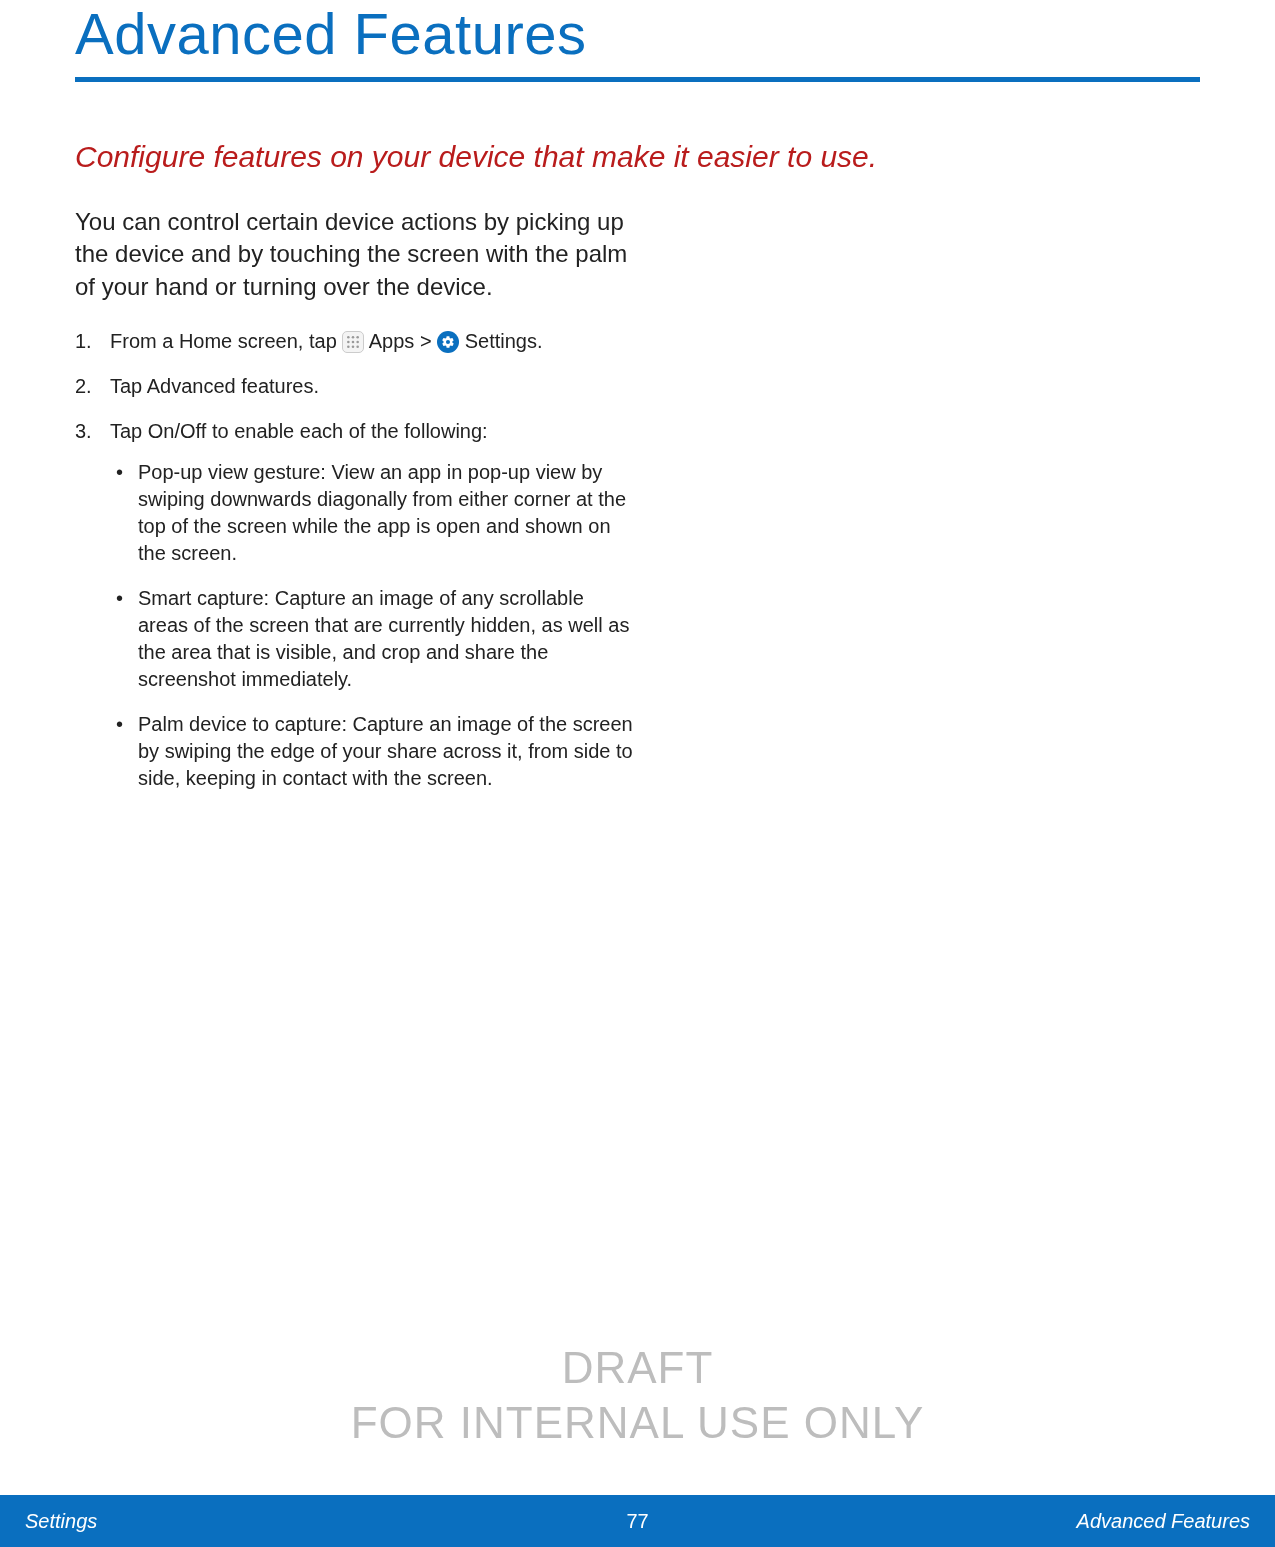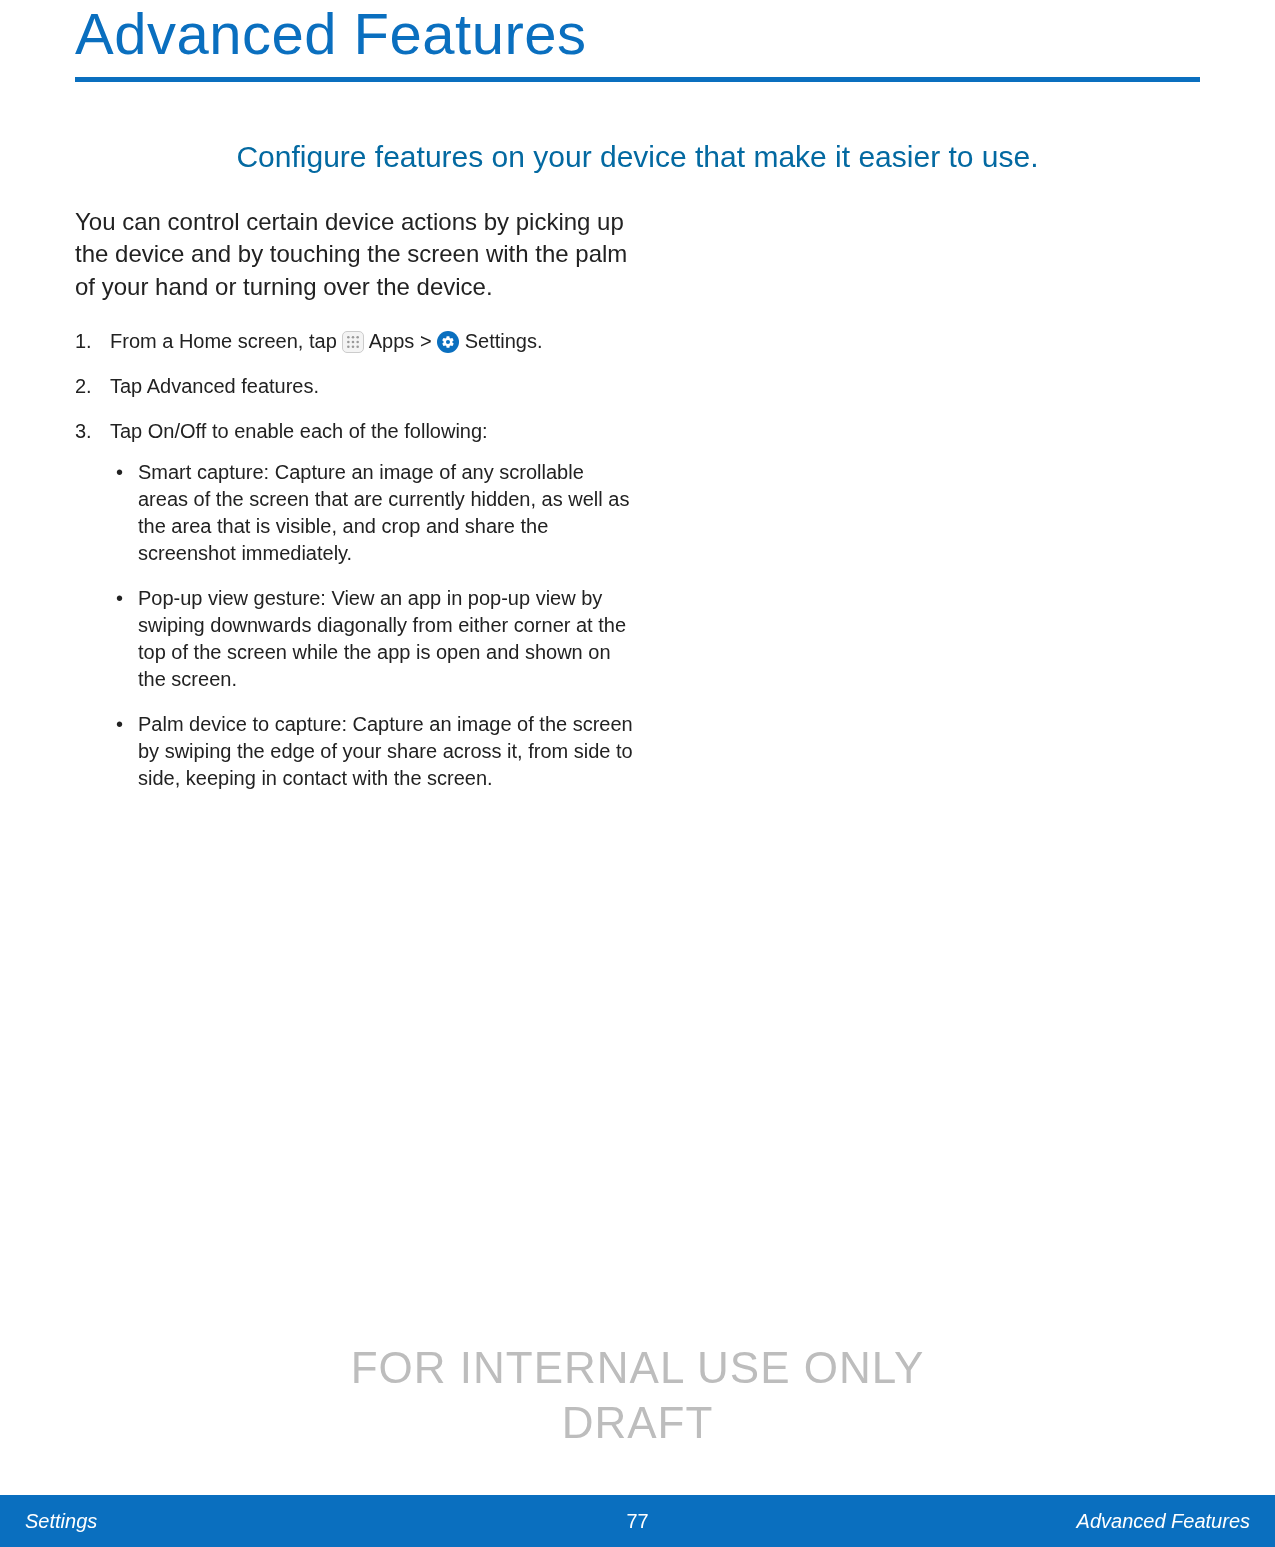--- a/index.html
+++ b/index.html
@@ -21,26 +21,26 @@
       padding-top: 0;
       margin-bottom: 10px;
       letter-spacing: 0.5px;
     }
     .hr {
       border: none;
       border-top: 5px solid #0a6fbf;
       margin-bottom: 55px;
     }
     .subtitle {
-      color: #0369a1;
+      color: #b91c1c;
+      font-style: italic;
       font-size: 30px;
       line-height: 1.3;
       margin-bottom: 30px;
       font-weight: 400;
-      text-align: center;
     }
     .intro {
       font-size: 24px;
       line-height: 1.35;
       max-width: 560px;
       margin-bottom: 25px;
     }
     ol.steps {
       list-style: none;
       max-width: 560px;
@@ -164,30 +164,30 @@
       <span class="bold">Settings</span><span>.</span>
     </li>
     <li>
       <span class="num">2.</span>
       <span>Tap </span><span class="bold">Advanced features</span><span>.</span>
     </li>
     <li>
       <span class="num">3.</span>
       <span>Tap </span><span class="bold">On/Off</span><span> to enable each of the following:</span>
       <ul class="bullets">
+        <li><span class="bold">Pop-up view gesture</span><span>: View an app in pop-up view by swiping downwards diagonally from either corner at the top of the screen while the app is open and shown on the screen.</span></li>
         <li><span class="bold">Smart capture</span><span>: Capture an image of any scrollable areas of the screen that are currently hidden, as well as the area that is visible, and crop and share the screenshot immediately.</span></li>
-        <li><span class="bold">Pop-up view gesture</span><span>: View an app in pop-up view by swiping downwards diagonally from either corner at the top of the screen while the app is open and shown on the screen.</span></li>
         <li><span class="bold">Palm device to capture</span><span>: Capture an image of the screen by swiping the edge of your share across it, from side to side, keeping in contact with the screen.</span></li>
       </ul>
     </li>
   </ol>
 </div>
 
 <div class="watermark">
+  <div>DRAFT</div>
   <div>FOR INTERNAL USE ONLY</div>
-  <div>DRAFT</div>
 </div>
 
 <div class="footer">
   <span class="left">Settings</span>
   <span class="center">77</span>
   <span class="right">Advanced Features</span>
 </div>
 
 </body></html>

